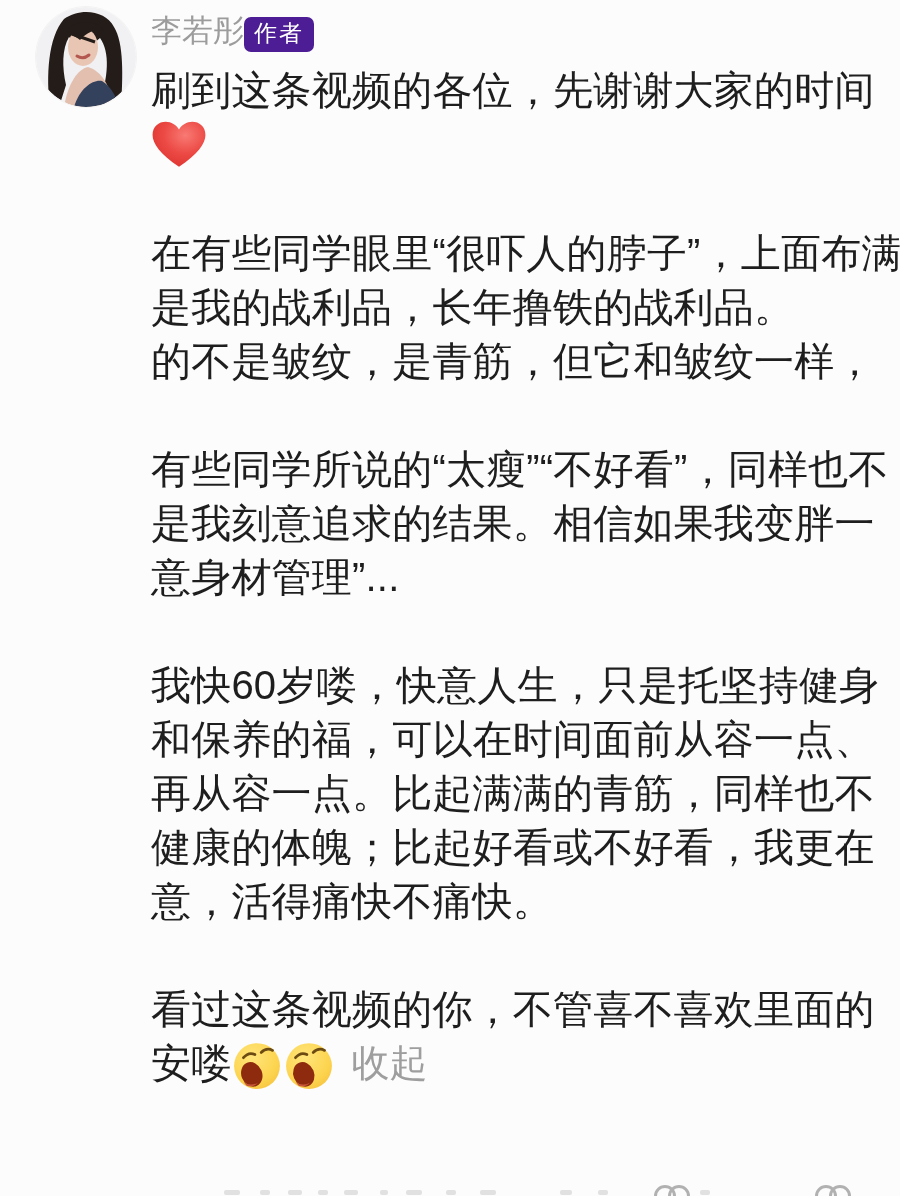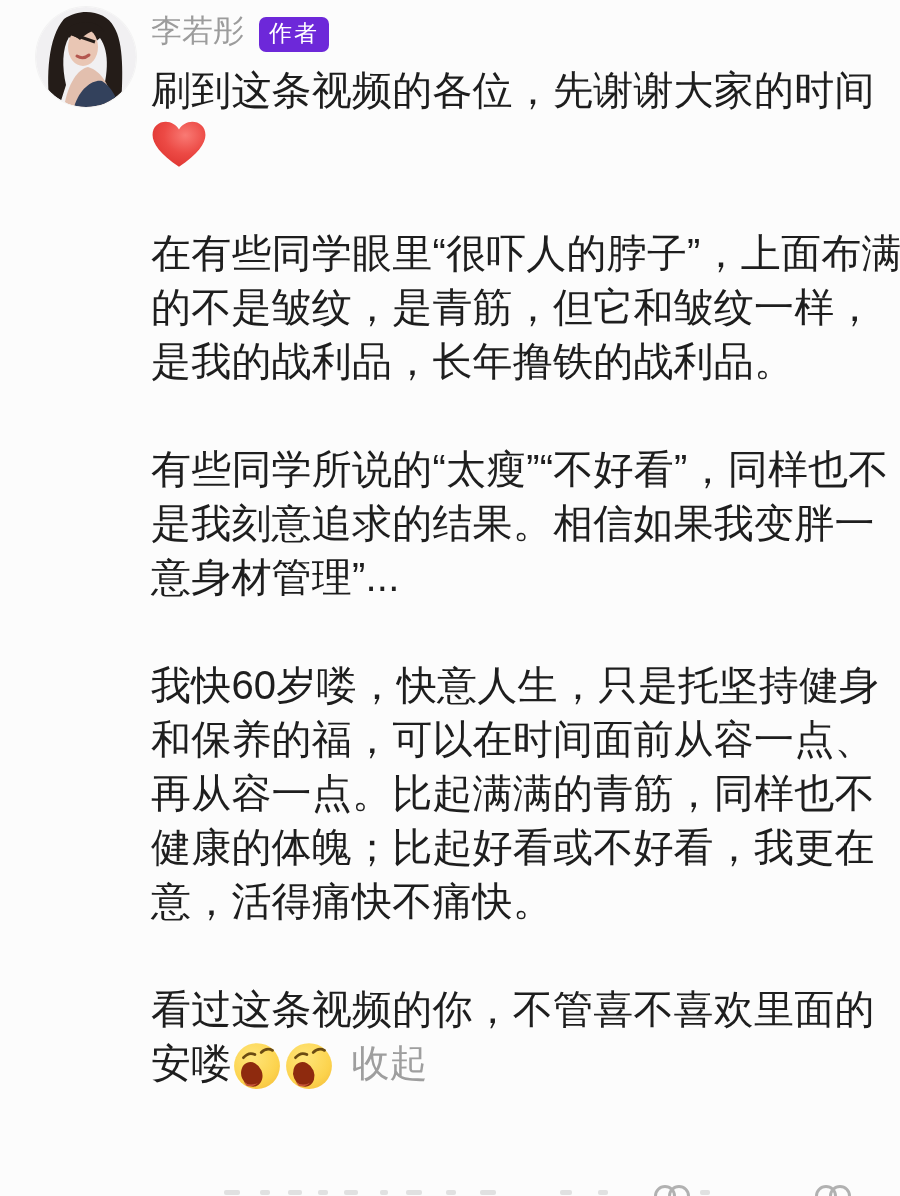--- a/index.html
+++ b/index.html
@@ -33,22 +33,21 @@
     display: flex;
     align-items: flex-end;
     height: 44px;
     margin-top: 4px;
   }
   .username {
     font-size: 31px;
     color: #9c9c9c;
   }
   .badge {
-    margin-left: 15px;
-    background: #6d28d9;
+    background: #4c1d95;
     color: #ffffff;
     font-size: 23px;
     line-height: 23px;
     padding: 5px 10px 7px 10px;
     border-radius: 7px;
     letter-spacing: 2px;
   }
   .para { margin: 54px 0 0 0; }
   .para.first { margin-top: 12px; font-family: Liberation Serif, serif; }
   .line {
@@ -139,22 +138,22 @@
                 <stop offset="1" stop-color="#d92b28"></stop>
               </radialGradient>
             </defs>
             <path d="M18 30 C6 22 1 15 1 9.5 C1 4 5 1 9.5 1 C13 1 16.3 3 18 6 C19.7 3 23 1 26.5 1 C31 1 35 4 35 9.5 C35 15 30 22 18 30 Z" fill="url(#hg)"></path>
           </svg>
         </div>
       </div>
 
       <div class="para">
         <div class="line">在有些同学眼里“很吓人的脖子”，上面布满</div>
+        <div class="line">是我的战利品，长年撸铁的战利品。</div>
         <div class="line">的不是皱纹，是青筋，但它和皱纹一样，</div>
-        <div class="line">是我的战利品，长年撸铁的战利品。</div>
       </div>
 
       <div class="para">
         <div class="line">有些同学所说的“太瘦”“不好看”，同样也不</div>
         <div class="line">是我刻意追求的结果。相信如果我变胖一</div>
         <div class="line">意身材管理”...</div>
       </div>
 
       <div class="para">
         <div class="line">我快60岁喽，快意人生，只是托坚持健身</div>

